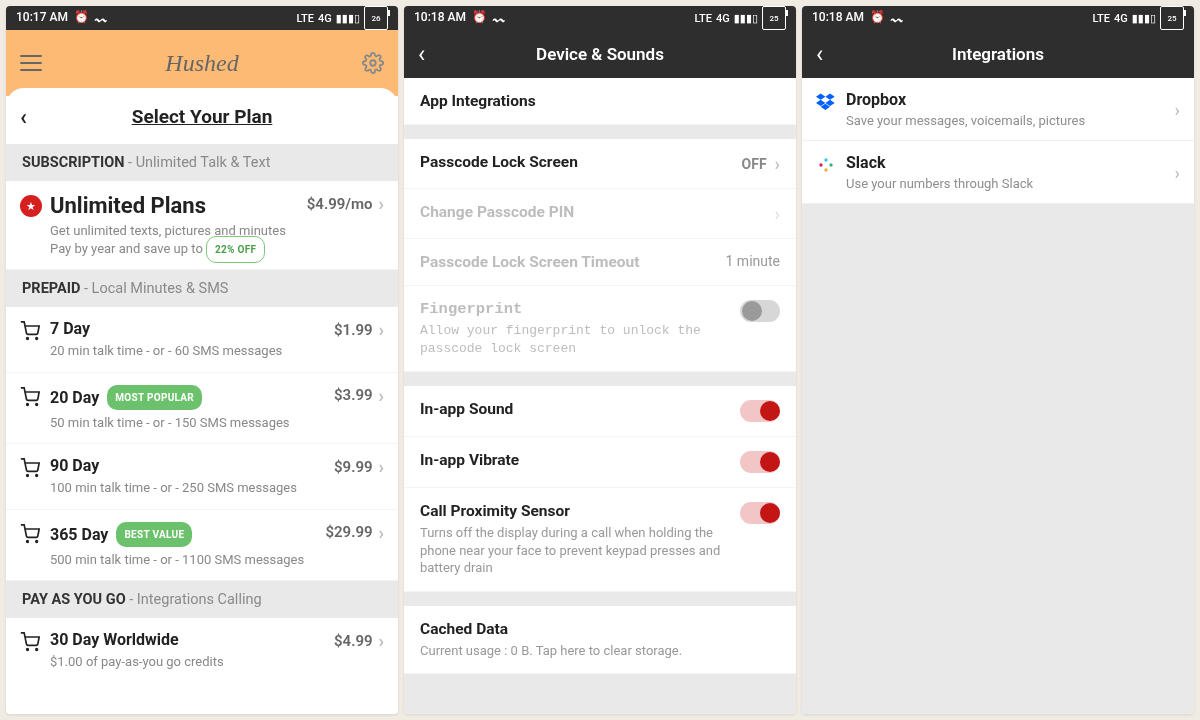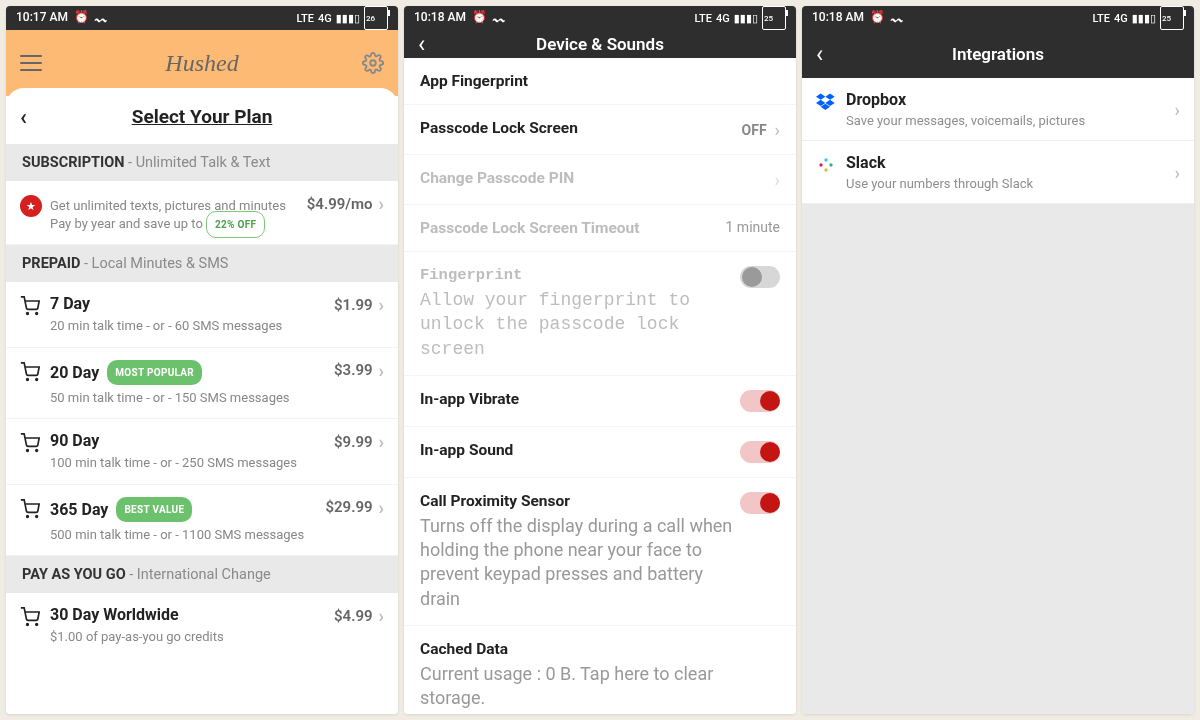--- a/index.html
+++ b/index.html
@@ -28,21 +28,21 @@
     align-items: center;
     padding: 0 10px;
     font-size: 12px;
     font-weight: 500;
   }
   .status-left { display:flex; align-items:flex-start; gap:6px; }
   .status-right { margin-left:auto; display:flex; align-items:center; gap:4px; font-size:11px;}
   .batt {
     border:1px solid #fff; border-radius:2px; width:24px; height:24px;
     display:flex; align-items:center; padding:1px; font-size:8px;
-    justify-content:flex-start; position:relative;
+    justify-content:center; position:relative;
   }
   .batt::after{content:""; position:absolute; right:-3px; top:3px; width:2px; height:6px; background:#fff;}
   
   .dark-head {
     background:#fdba74; color:#888; height:66px;
     display:flex; align-items:center; padding:0 14px;
     position:relative;
   }
   .hamburger { width:22px; height:16px; display:flex; flex-direction:column; justify-content:space-between;}
   .hamburger span{height:2px; background:#666; border-radius:1px;}
@@ -92,21 +92,21 @@
   .plan-icon{
     width:22px;height:22px;border-radius:50%;background:#d62020;
     display:flex;align-items:center;justify-content:center;color:#fff;font-size:11px;
   }
   
   .srow{
     background:#fff; padding:14px 16px; display:flex; align-items:flex-start;
     border-bottom:1px solid #f4f4f4;
   }
   .srow .stitle{font-size:15.5px; font-weight:700; color:#222;}
-  .srow .ssub{font-size:18px; color:#999; margin-top:4px; line-height:1.35;}
+  .srow .ssub{font-size:13px; color:#999; margin-top:4px; line-height:1.35;}
   .srow.dim .stitle,.srow.dim .ssub{color:#bdbdbd;}
   .stail{margin-left:auto; display:flex; align-items:center; gap:8px; color:#999; font-size:14px;}
   .gap{background:#e9e9e9; height:14px;}
   .toggle{
     width:40px;height:22px;border-radius:11px;background:#f2c6c6;position:relative;
   }
   .toggle.on .knob{left:20px; background:#c41515;}
   .toggle.off{background:#d7d7d7;}
   .toggle.off .knob{left:2px; background:#9a9a9a;}
   .knob{
@@ -164,20 +164,21 @@
   </div>
 
   <div class="section-head">
     <span>SUBSCRIPTION</span><span class="sub"> - Unlimited Talk &amp; Text</span>
   </div>
   <div class="row">
     <div class="row-icon">
         <div class="plan-icon">★</div>
       </div>
     <div class="row-body">
+      <div class="row-title big">Unlimited Plans</div>
       <div class="row-sub">
         <span>Get unlimited texts, pictures and minutes</span><br>
         <span>Pay by year and save up to </span>
         <span class="badge-green outline small">22% OFF</span>
       </div>
     </div>
     <div class="row-tail">
         <span>$4.99/mo</span>
         <span class="chev">›</span>
       </div>
@@ -260,21 +261,21 @@
         </div>
       <div class="row-sub">500 min talk time - or - 1100 SMS messages</div>
     </div>
     <div class="row-tail">
         <span>$29.99</span>
         <span class="chev">›</span>
       </div>
   </div>
 
   <div class="section-head">
-    <span>PAY AS YOU GO</span><span class="sub"> - International Change</span>
+    <span>PAY AS YOU GO</span><span class="sub"> - Integrations Calling</span>
   </div>
   <div class="row">
     <div class="row-icon">
         <svg width="20" height="20" viewBox="0 0 24 24" fill="none" stroke="#222" stroke-width="2">
           <circle cx="9" cy="21" r="1"></circle>
           <circle cx="20" cy="21" r="1"></circle>
           <path d="M1 1h4l2.7 13.4a2 2 0 0 0 2 1.6h9.7a2 2 0 0 0 2-1.6L23 6H6"></path>
         </svg>
       </div>
     <div class="row-body">
@@ -306,21 +307,21 @@
         </span>
     </div>
   </div>
   <div class="nav-head">
     <span style="font-size:24px;">‹</span>
     <div class="nav-title">Device &amp; Sounds</div>
   </div>
 
   <div class="srow">
     <div>
-        <div class="stitle">App Fingerprint</div>
+        <div class="stitle">App Integrations</div>
       </div>
   </div>
   <div class="gap"></div>
 
   <div class="srow">
     <div>
         <div class="stitle">Passcode Lock Screen</div>
       </div>
     <div class="stail">
         <span style="font-weight:700;color:#888;">OFF</span>
@@ -351,31 +352,31 @@
     <div class="stail">
         <div class="toggle off">
           <div class="knob"></div>
         </div>
       </div>
   </div>
   <div class="gap"></div>
 
   <div class="srow">
     <div>
-        <div class="stitle">In-app Vibrate</div>
+        <div class="stitle">In-app Sound</div>
       </div>
     <div class="stail">
         <div class="toggle on">
           <div class="knob"></div>
         </div>
       </div>
   </div>
   <div class="srow">
     <div>
-        <div class="stitle">In-app Sound</div>
+        <div class="stitle">In-app Vibrate</div>
       </div>
     <div class="stail">
         <div class="toggle on">
           <div class="knob"></div>
         </div>
       </div>
   </div>
   <div class="srow">
     <div style="flex:1;">
       <div class="stitle">Call Proximity Sensor</div>

